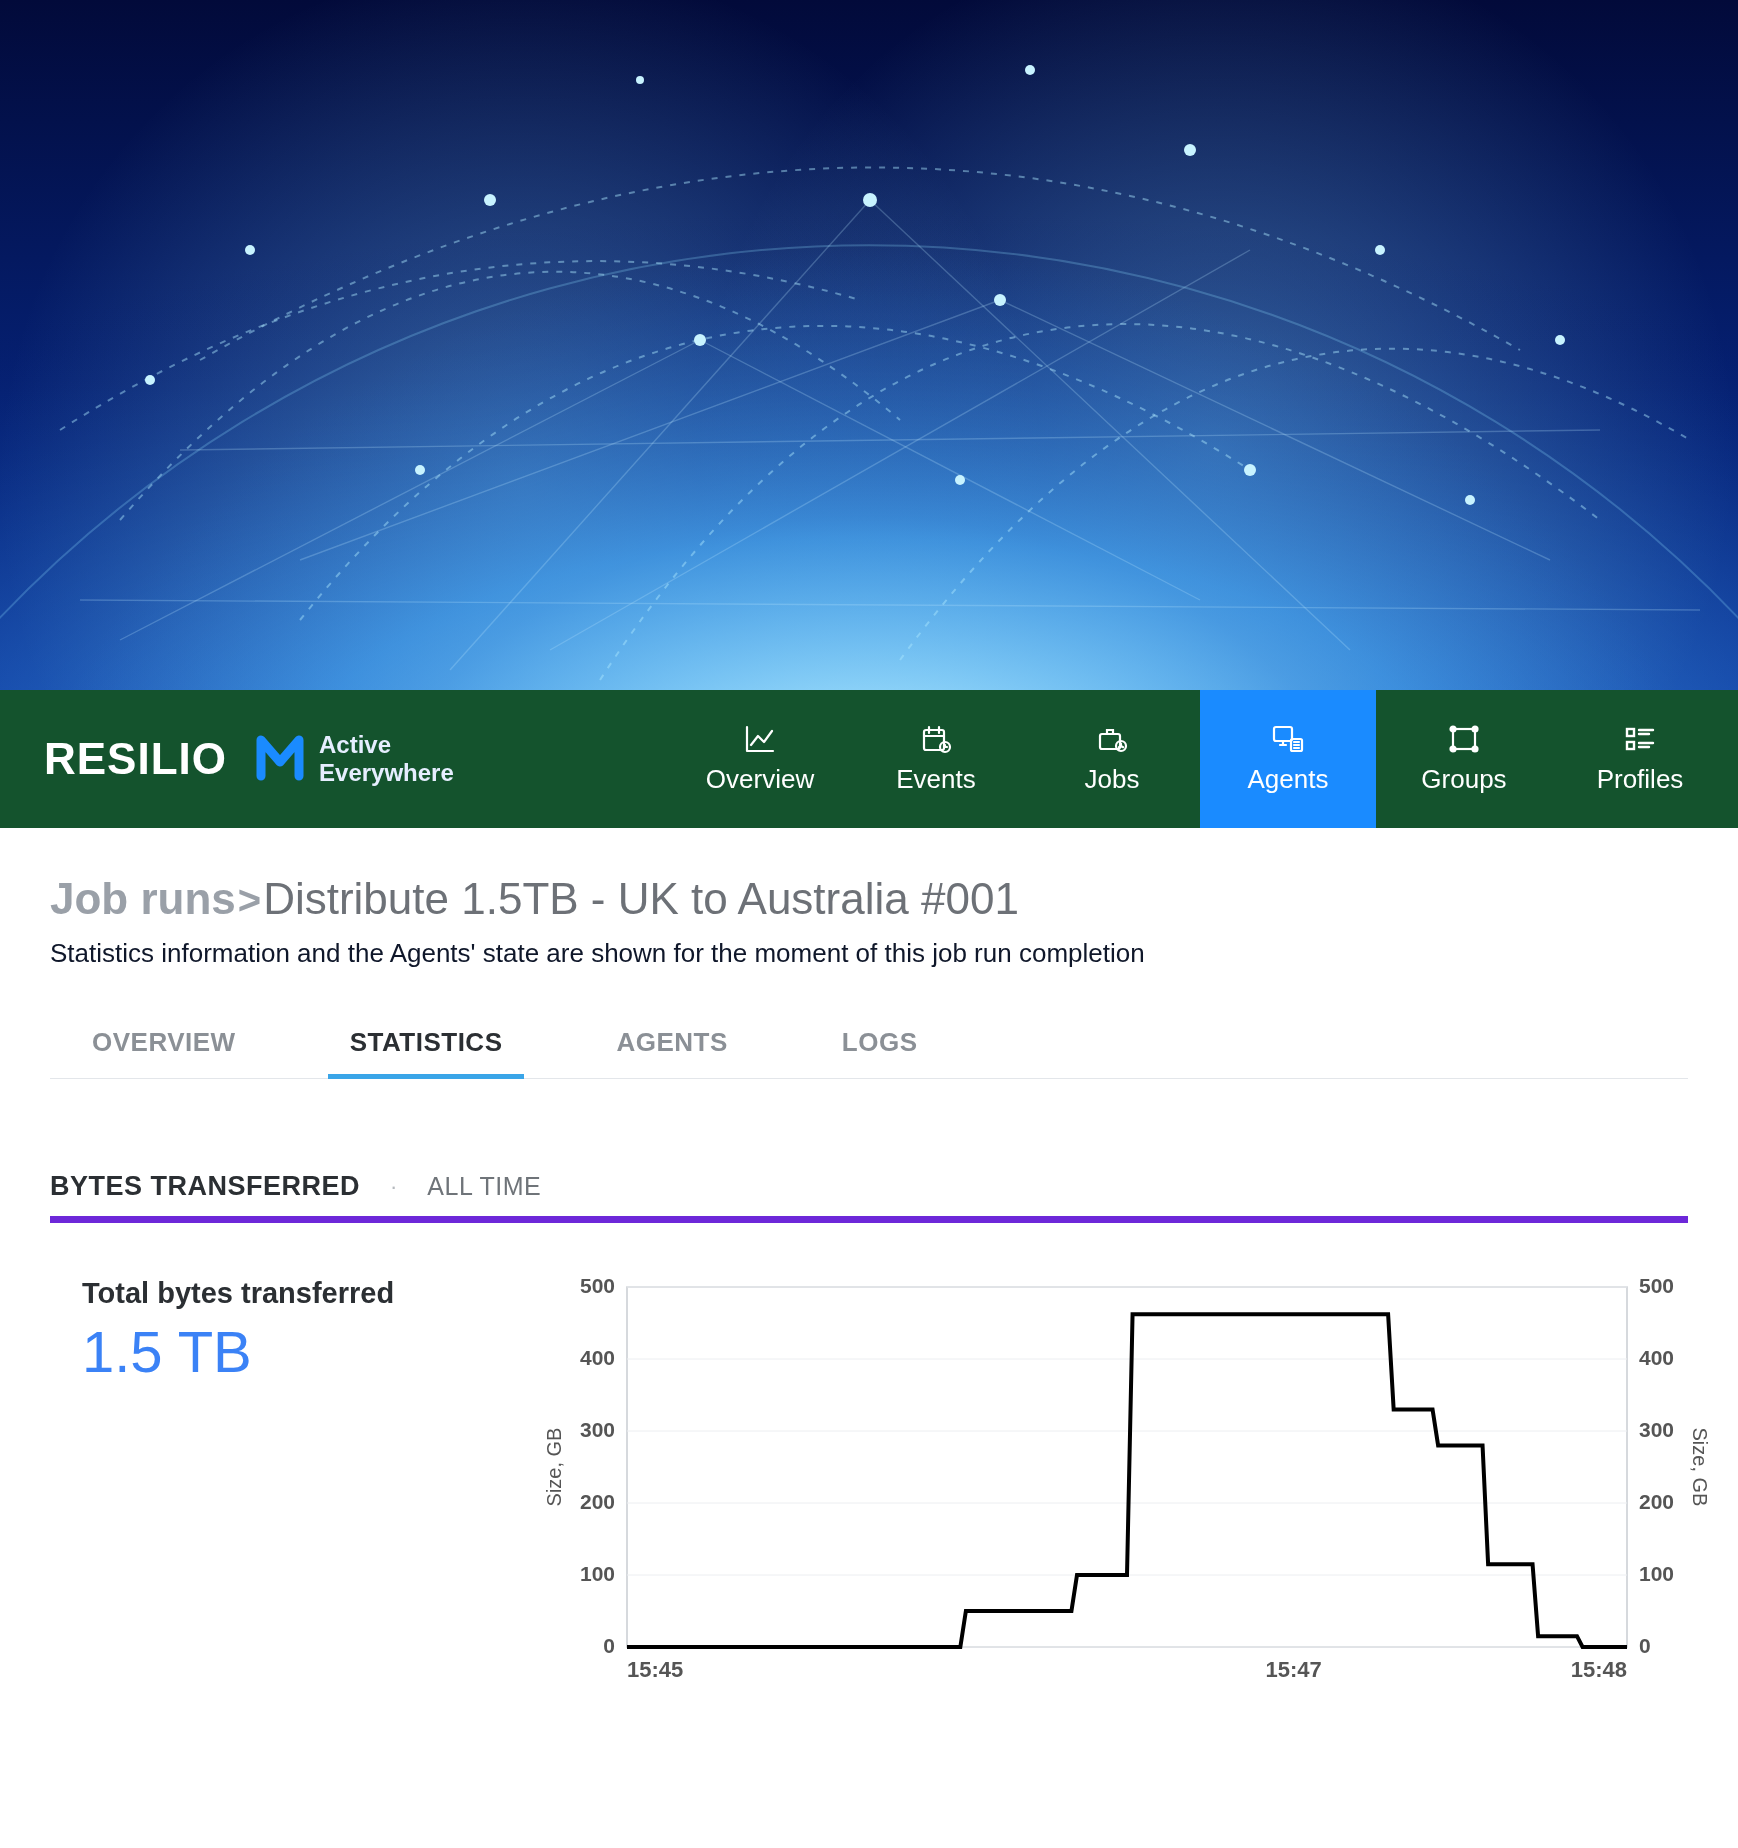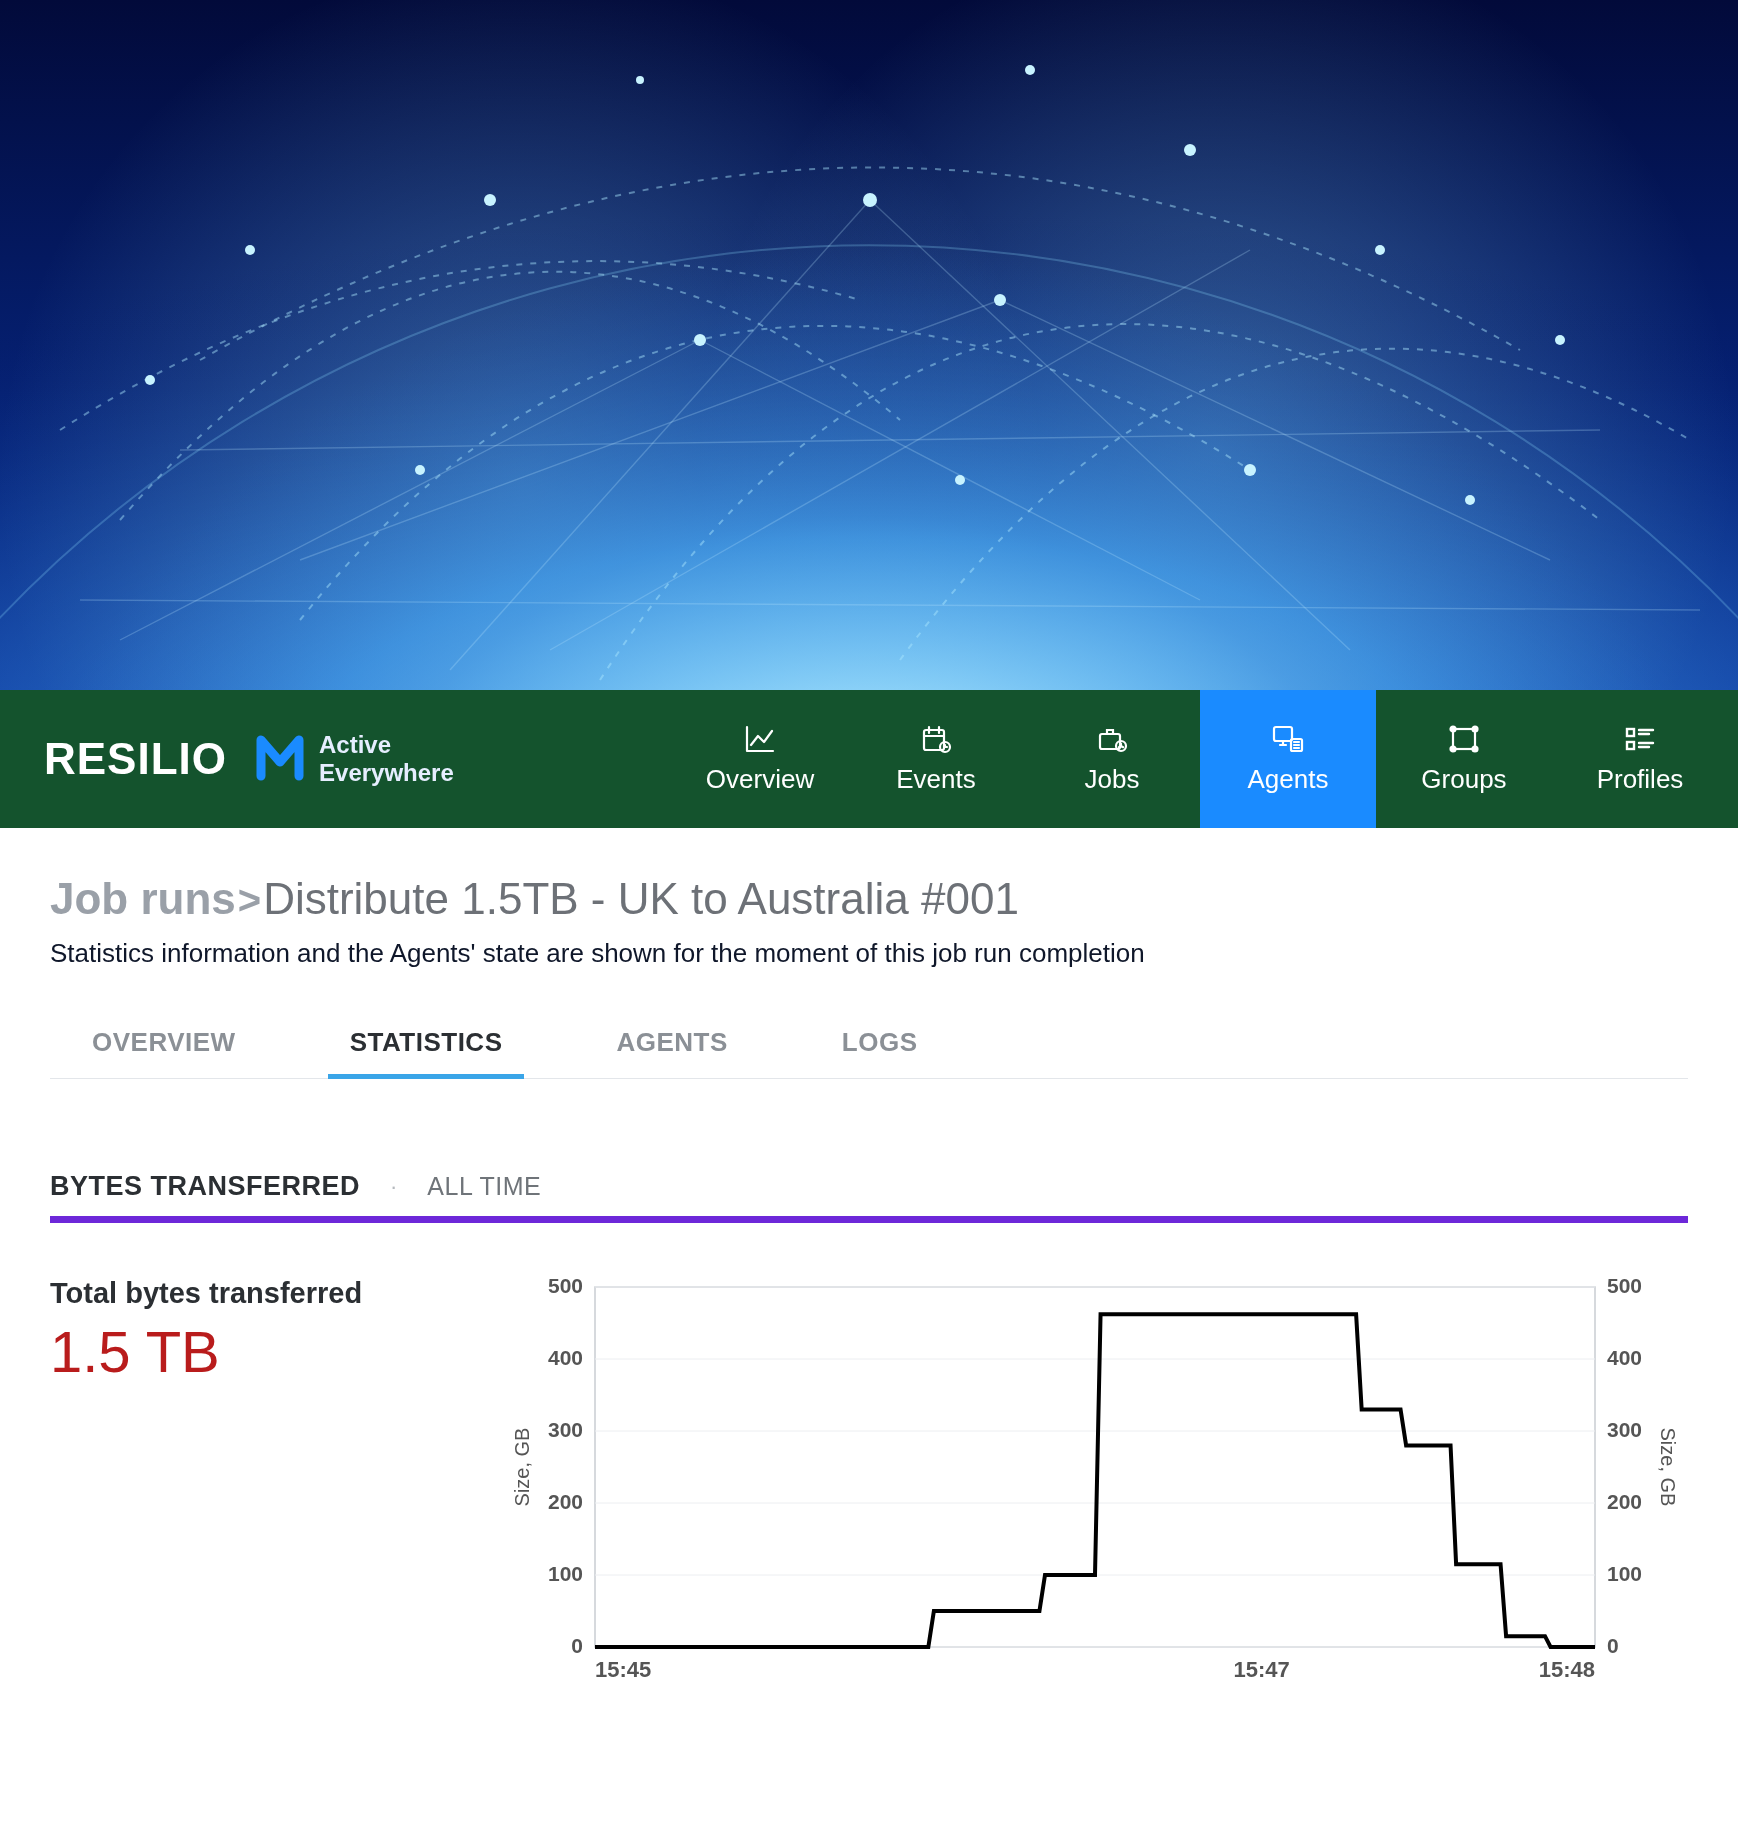--- a/index.html
+++ b/index.html
@@ -137,29 +137,30 @@
     color: #6f7479;
   }
   .stats-body {
     display: flex;
     margin-top: 54px;
     gap: 40px;
   }
   .total-col {
     width: 410px;
     flex-shrink: 0;
+    margin-left: 32px;
   }
   .total-label {
     font-size: 29px;
     font-weight: 700;
     color: #2b2f33;
   }
   .total-value {
     font-size: 58px;
-    color: #b91c1c;
+    color: #3b82f6;
     margin-top: 8px;
     font-weight: 400;
   }
   .chart-wrap {
     flex: 1;
     position: relative;
   }
   .chart-wrap svg { display:block; }
 </style>
 </head>

